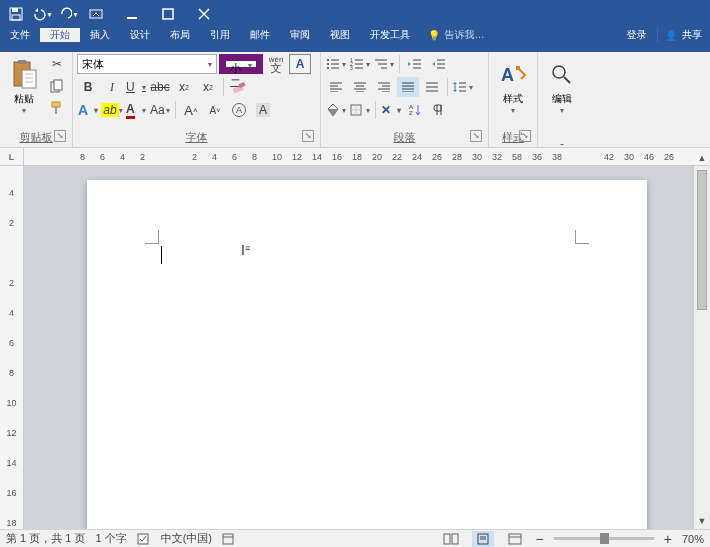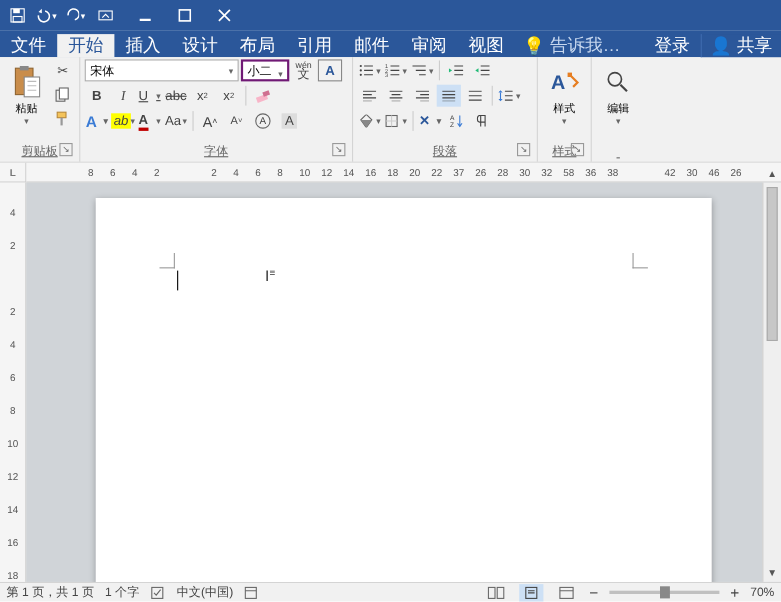--- a/index.html
+++ b/index.html
@@ -3,40 +3,40 @@
 <meta charset="utf-8">
 <style>
 * { margin:0; padding:0; box-sizing:border-box; font-family:"Microsoft YaHei","SimSun",sans-serif; }
 body { width:710px; height:547px; overflow:hidden; background:#fff; font-size:11px; }
 .title-bar { height:28px; background:#2b579a; color:#fff; display:flex; align-items:center; padding:0 4px; }
 .title-bar .qat { display:flex; gap:2px; }
 .title-bar .qat .btn { width:24px; height:24px; display:flex; align-items:center; justify-content:center; }
 .title-bar .title { flex:1; text-align:center; font-size:12px; }
 .title-bar .wincontrols { display:flex; gap:4px; }
 .title-bar .wincontrols .btn { width:32px; height:24px; display:flex; align-items:center; justify-content:center; }
-.tabs { height:24px; background:#2b579a; color:#fff; display:flex; align-items:flex-end; font-size:16px; }
+.tabs { height:24px; background:#2b579a; color:#fff; display:flex; align-items:flex-start; font-size:10px; }
 .tabs .tab { padding:0 10px; display:flex; align-items:center; }
 .tabs .tab.active { background:#f1f1f1; color:#2b579a; }
 .tabs .filler { flex:1; }
 .tabs .tell { display:flex; align-items:center; color:#c8d8ef; padding:0 8px; gap:4px; }
 .tabs .share { display:flex; align-items:center; padding:0 8px; gap:4px; background:#2b579a; border-left:1px solid #3f6bb0; }
 .ribbon { height:96px; background:#f1f1f1; border-bottom:1px solid #d4d4d4; display:flex; }
 .group { border-right:1px solid #d4d4d4; display:flex; flex-direction:column; padding:2px 4px 0; }
 .group .body { flex:1; display:flex; align-items:flex-start; gap:2px; }
 .group .label { text-align:center; font-size:11px; color:#666; padding:1px 0 2px; position:relative;text-decoration:underline; }
 .group .label .launcher { position:absolute; right:2px; top:1px; width:12px; height:12px; border:1px solid #999; font-size:8px; line-height:10px; text-align:center; color:#666; }
 .big-btn { display:flex; flex-direction:column; align-items:center; justify-content:center; width:40px; height:66px; }
 .big-btn .icon { width:32px; height:32px; display:flex; align-items:center; justify-content:center; font-size:20px; }
 .big-btn .cap { font-size:10px; margin-top:1px; }
 .col { display:flex; flex-direction:column; gap:2px; }
 .sbtn { width:22px; height:20px; display:flex; align-items:center; justify-content:center; border:1px solid transparent; color:#444; font-size:12px; }
 .sbtn.box { border:1px solid #888; }
 .row { display:flex; gap:2px; align-items:center; }
 .font-combo { width:140px; height:20px; border:1px solid #ababab; background:#fff; display:flex; align-items:center; padding:0 4px; font-size:11px; }
-.size-combo { width:44px; height:20px; border:2px solid #701a75; background:#fff; display:flex; align-items:flex-end; padding:0 4px; font-size:11px; }
+.size-combo { width:44px; height:20px; border:7px solid #701a75; background:#fff; display:flex; align-items:flex-start; padding:0 4px; font-size:11px; }
 .dd { font-size:8px; color:#666; margin-left:auto; }
 .wen { display:flex; flex-direction:column; align-items:center; font-size:8px; line-height:8px; }
 svg { display:block; }
 .content-area { position:relative; height:381px; background:#e6e6e6; display:flex; }
 .vruler { width:24px; background:#f5f5f5; border-right:1px solid #ccc; position:relative; }
 .hruler-wrap { flex:1; display:flex; flex-direction:column; }
 .hruler { height:18px; background:#f5f5f5; border-bottom:1px solid #ccc; display:flex; align-items:center; padding-left:56px; font-size:9px; color:#555; gap:0; }
 .hruler .tick { width:20px; text-align:left; }
 .hruler .gap { width:32px; }
 .doc-scroll { flex:1; background:#d0d4d8; overflow:hidden; position:relative; display:flex; justify-content:center; padding-top:14px; }
@@ -113,20 +113,21 @@
 <div class="tabs">
   <div class="tab">文件</div>
   <div class="tab active">开始</div>
   <div class="tab">插入</div>
   <div class="tab">设计</div>
   <div class="tab">布局</div>
   <div class="tab">引用</div>
   <div class="tab">邮件</div>
   <div class="tab">审阅</div>
   <div class="tab">视图</div>
+  <div class="tab">开发工具</div>
   <div class="tell">
       <span>💡</span>
       <span>告诉我…</span>
     </div>
   <div class="filler"></div>
   <div class="tab">登录</div>
   <div class="share">
       <span>👤</span>
       <span>共享</span>
     </div>
@@ -433,21 +434,21 @@
         <span class="tick">4</span>
         <span class="tick">6</span>
         <span class="tick">8</span>
         <span class="tick">10</span>
         <span class="tick">12</span>
         <span class="tick">14</span>
         <span class="tick">16</span>
         <span class="tick">18</span>
         <span class="tick">20</span>
         <span class="tick">22</span>
-        <span class="tick">37</span>
+        <span class="tick">24</span>
         <span class="tick">26</span>
         <span class="tick">28</span>
         <span class="tick">30</span>
         <span class="tick">32</span>
         <span class="tick">58</span>
         <span class="tick">36</span>
         <span class="tick">38</span>
         <span class="gap"></span>
         <span class="tick">42</span>
         <span class="tick">30</span>

